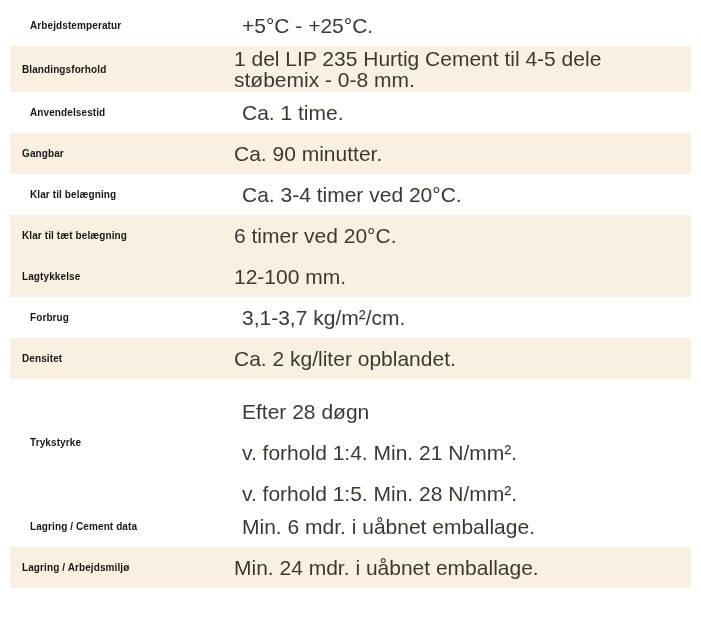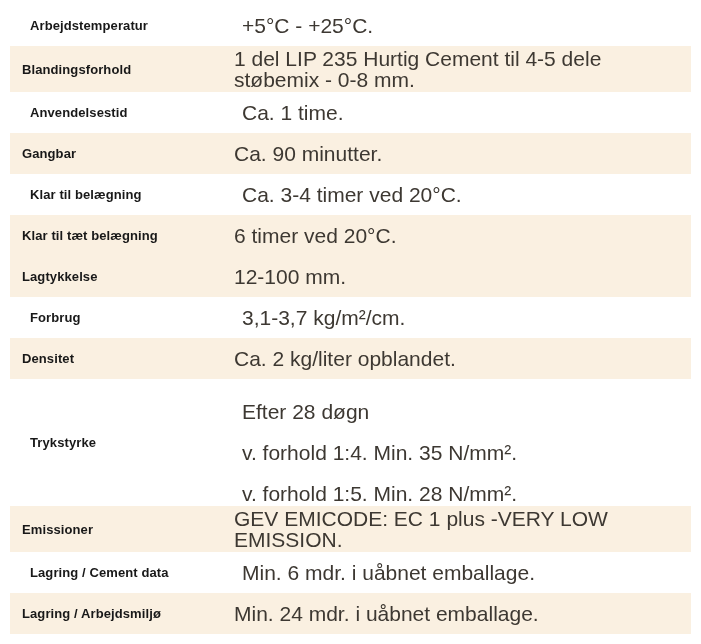--- a/index.html
+++ b/index.html
@@ -19,21 +19,21 @@
     align-items: center;
     min-height: 41px;
     padding: 2px 12px 2px 20px;
   }
   .row.alt { background: #faf0e1; padding-left: 12px; }
   .row.multiline { min-height: 84px; }
   .label {
     width: 212px;
     flex-shrink: 0;
     font-weight: bold;
-    font-size: 13px;
+    font-size: 10px;
     letter-spacing: 0.1px;
     color: #181818;
   }
   .value {
     font-size: 21px;
     color: #3d3832;
     line-height: 21px;
   }
   .value-line { display: block; margin-top: 20px; }
 </style>
@@ -85,29 +85,25 @@
 
   <div class="row alt">
     <div class="label">Densitet</div>
     <div class="value">Ca. 2 kg/liter opblandet.</div>
   </div>
 
   <div class="row multiline">
     <div class="label">Trykstyrke</div>
     <div class="value">
       <span class="value-line">Efter 28 døgn</span>
-      <span class="value-line">v. forhold 1:4. Min. 35 N/mm².</span>
+      <span class="value-line">v. forhold 1:4. Min. 21 N/mm².</span>
       <span class="value-line">v. forhold 1:5. Min. 28 N/mm².</span>
     </div>
   </div>
 
-  <div class="row alt">
-    <div class="label">Emissioner</div>
-    <div class="value">GEV EMICODE: EC 1 plus -VERY LOW EMISSION.</div>
-  </div>
 
   <div class="row">
     <div class="label">Lagring / Cement data</div>
     <div class="value">Min. 6 mdr. i uåbnet emballage.</div>
   </div>
 
   <div class="row alt">
     <div class="label">Lagring / Arbejdsmiljø</div>
     <div class="value">Min. 24 mdr. i uåbnet emballage.</div>
   </div>

